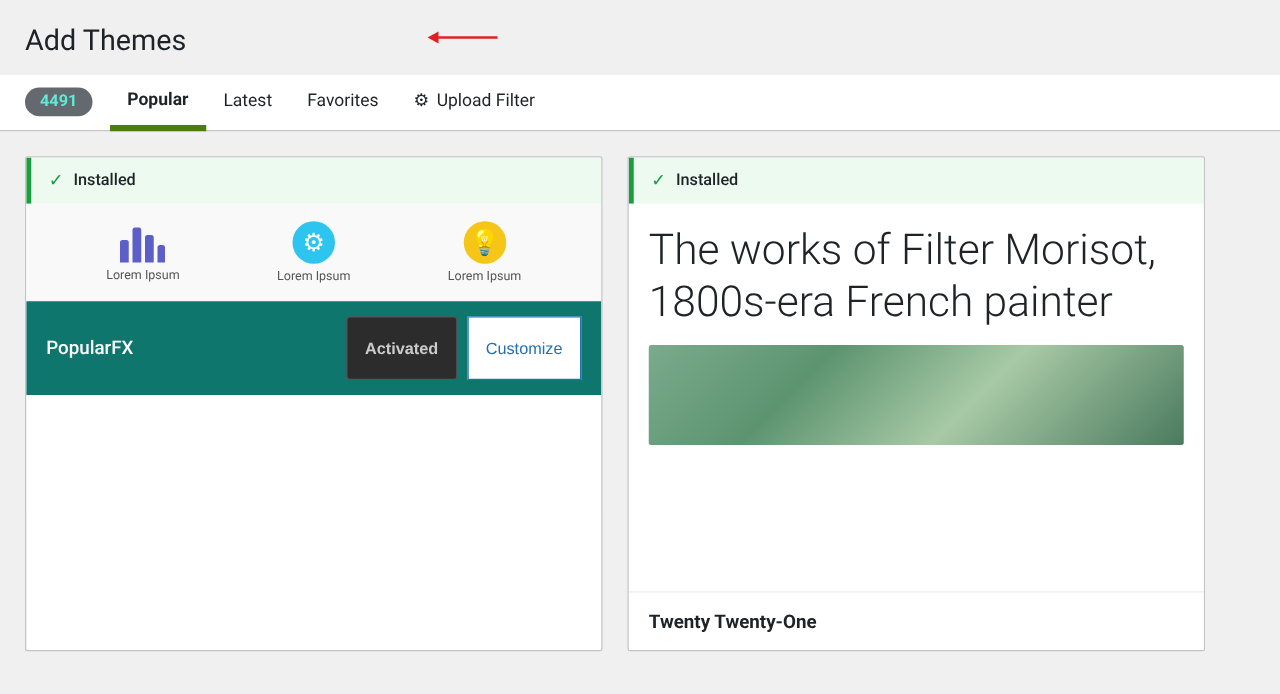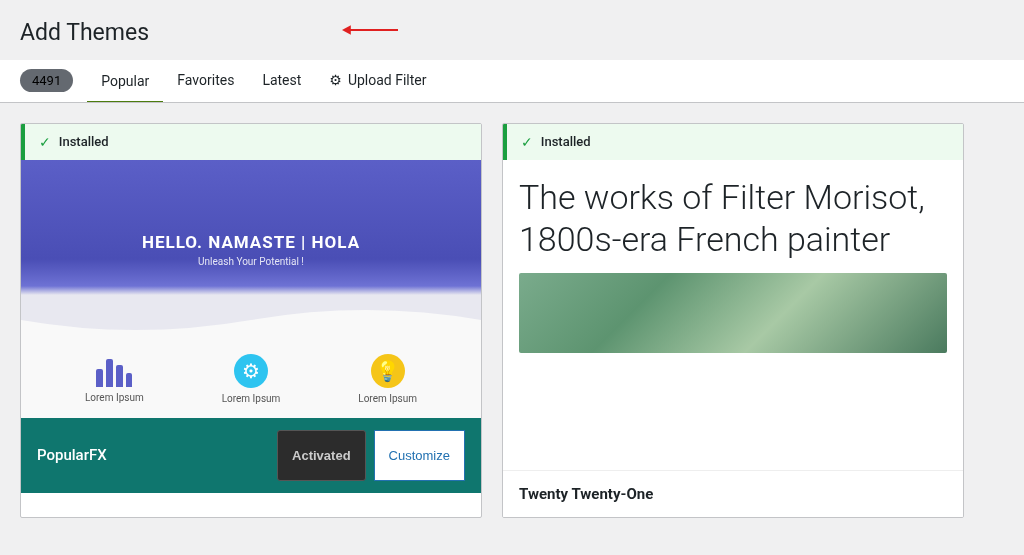--- a/index.html
+++ b/index.html
@@ -61,42 +61,42 @@
       border-bottom: 1px solid #c3c4c7;
       padding: 0 20px;
       display: flex;
       align-items: center;
       gap: 0;
       margin-top: 12px;
     }
 
     .theme-count-badge {
       background: #646970;
-      color: #000000;
+      color: #5eead4;
       border-radius: 50px;
       padding: 4px 12px;
       font-size: 13px;
-      font-weight: 400;
+      font-weight: 700;
       margin-right: 14px;
     }
 
     .tab-item {
       padding: 12px 14px;
       font-size: 14px;
       cursor: pointer;
       color: #1d2327;
       border-bottom: 3px solid transparent;
       margin-bottom: -1px;
       text-decoration: none;
       display: inline-block;
     }
 
     .tab-item.active {
-      border-bottom: 1px solid #4d7c0f;
-      font-weight: 400;
+      border-bottom: 5px solid #4d7c0f;
+      font-weight: 700;
     }
 
     .tab-item.feature-filter {
       display: flex;
       align-items: center;
       gap: 6px;
       color: #1d2327;
     }
 
     
@@ -307,41 +307,34 @@
 
     <svg class="arrow-annotation" viewBox="0 0 100 50" fill="none" xmlns="http://www.w3.org/2000/svg">
       <line x1="85" y1="25" x2="20" y2="25" stroke="#e02020" stroke-width="2.5"></line>
       <polygon points="15,25 26,19 26,31" fill="#e02020"></polygon>
     </svg>
   </div>
 
   <div class="tab-bar">
     <span class="theme-count-badge">4491</span>
     <a class="tab-item active">Popular</a>
+    <a class="tab-item">Latest</a>
     <a class="tab-item">Favorites</a>
-    <a class="tab-item">Latest</a>
     <a class="tab-item feature-filter">
       <span>⚙</span>
       <span>Upload Filter</span>
     </a>
   </div>
 
   <div class="themes-grid">
 
     <div class="theme-card">
       <div class="installed-banner">
         <span class="check-icon">✓</span>
         <span>Installed</span>
-      </div>
-      <div class="preview-hero">
-        <div class="hero-title">HELLO. NAMASTE | HOLA</div>
-        <div class="hero-subtitle">Unleash Your Potential !</div>
-        <svg class="hero-wave" viewBox="0 0 462 40" preserveAspectRatio="none">
-          <path d="M0,20 Q115,40 231,20 Q347,0 462,20 L462,40 L0,40 Z" fill="#f9f9f9"></path>
-        </svg>
       </div>
       <div class="preview-icons-row">
 
         <div class="icon-block">
           <div class="icon-shape-chart">
             <div class="bar" style="height:18px"></div>
             <div class="bar" style="height:28px"></div>
             <div class="bar" style="height:22px"></div>
             <div class="bar" style="height:14px"></div>
           </div>

